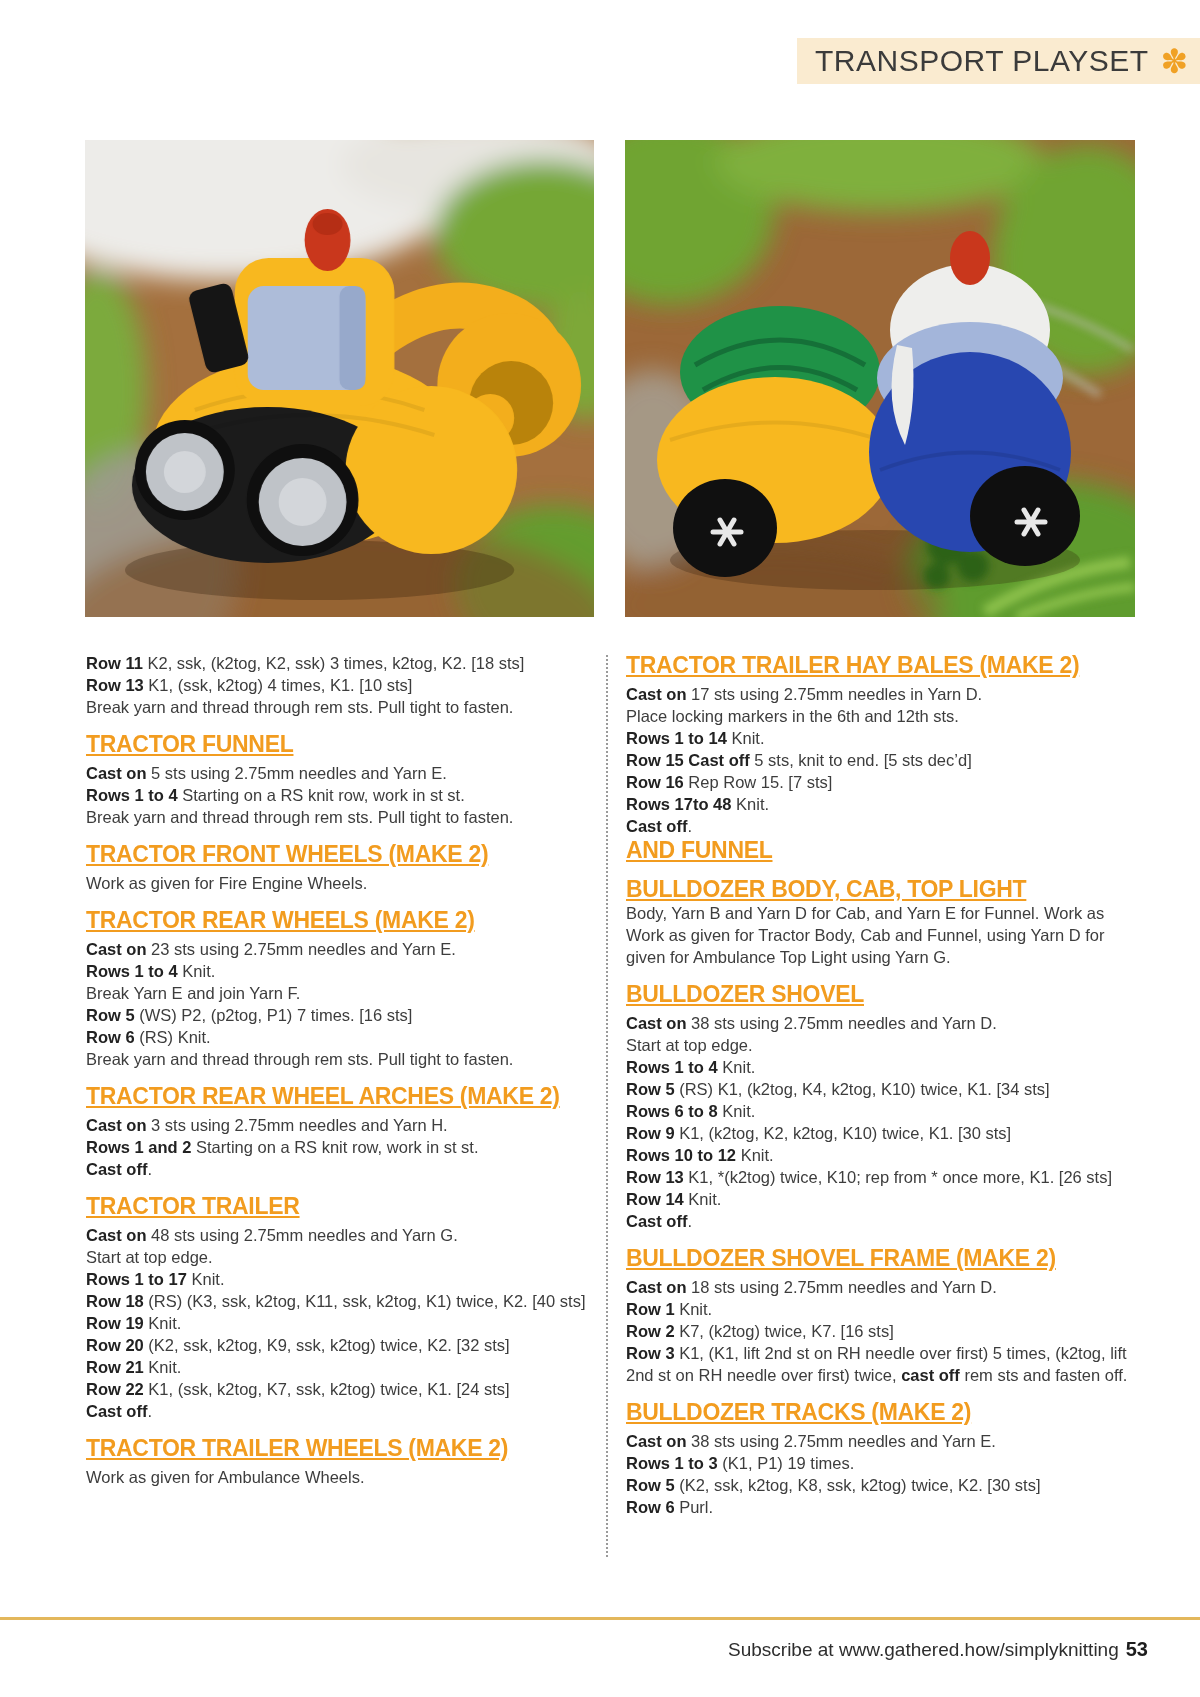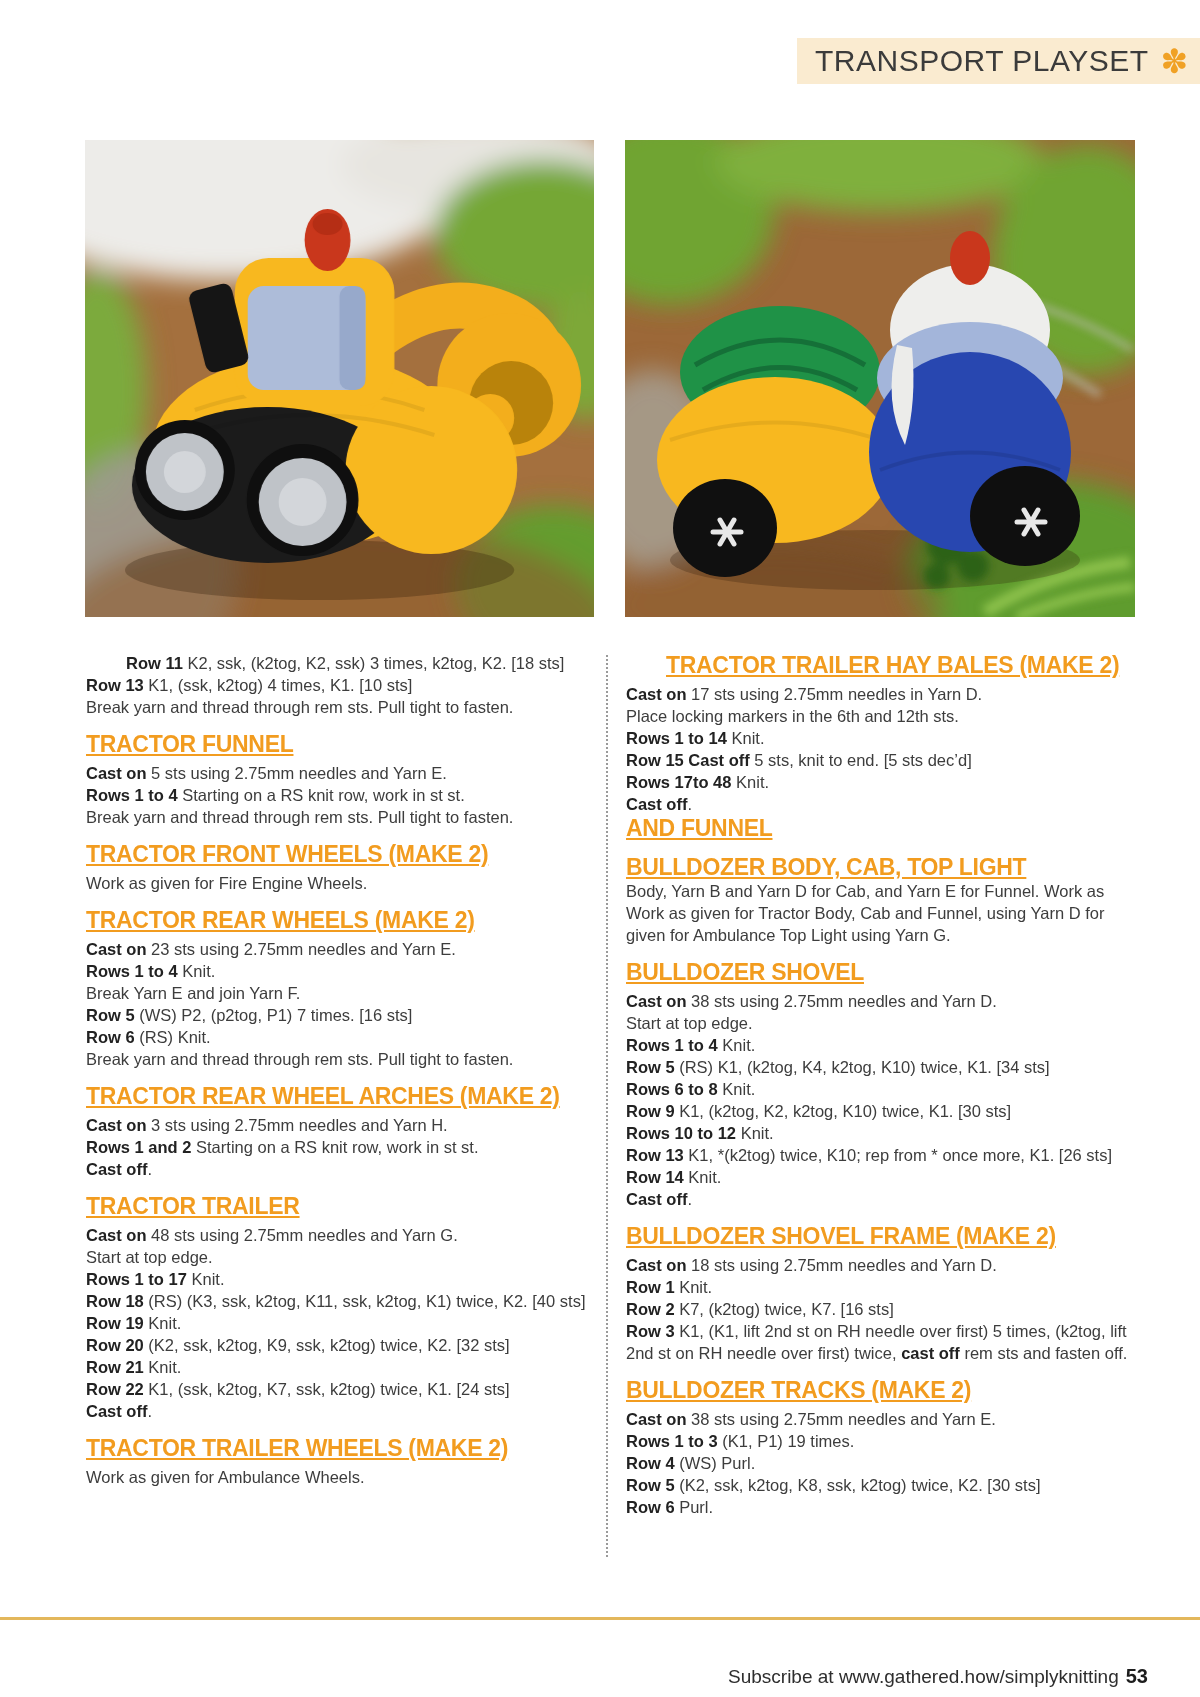--- a/index.html
+++ b/index.html
@@ -30,29 +30,29 @@
   .col.left{left:86px;width:450px;}
   .col.right{left:626px;width:440px;}
   .pat-line{margin:0;white-space:nowrap;}
   .pat-line .b{font-weight:bold;color:#222222;}
   .sec-heading{
     font-weight:bold;color:#F29C1F;font-size:23px;line-height:26px;
     letter-spacing:-.3px;margin:13px 0 5px 0;white-space:nowrap;text-decoration:underline;
   }
   .sec-heading.tight{margin-top:0;}
   .sec-heading.pre-tight{margin-bottom:0;}
-  .col > :first-child{margin-top:0;margin-left:40px;}
+  .col > :first-child{margin-top:0;}
   .divider{
     position:absolute;left:606px;top:655px;height:902px;width:0;
     border-left:2px dotted #9a9a9a;
   }
   
   .footer-rule{position:absolute;left:0;right:0;top:1617px;height:3px;background:#E3B75B;}
   .footer{
-    position:absolute;top:1638px;right:52px;font-size:19px;color:#2e2e2e;white-space:nowrap;margin-top:27px;
+    position:absolute;top:1638px;right:52px;font-size:19px;color:#2e2e2e;white-space:nowrap;
   }
   .footer .pg{font-weight:bold;font-size:20px;margin-left:7px;color:#1d1d1d;}
 </style>
 </head>
 <body>
 
 <div class="page">
 
   <div class="header-band">
     <span class="header-title">TRANSPORT PLAYSET</span>
@@ -203,20 +203,21 @@
       <h2 class="sec-heading">TRACTOR TRAILER WHEELS (MAKE 2)</h2>
       <p class="pat-line"><span>Work as given for Ambulance Wheels.</span></p>
     </div>
   <div class="divider"></div>
   <div class="col right">
       <h2 class="sec-heading">TRACTOR TRAILER HAY BALES (MAKE 2)</h2>
       <p class="pat-line"><span class="b">Cast on </span><span>17 sts using 2.75mm needles in Yarn D.</span></p>
       <p class="pat-line"><span>Place locking markers in the 6th and 12th sts.</span></p>
       <p class="pat-line"><span class="b">Rows 1 to 14 </span><span>Knit.</span></p>
       <p class="pat-line"><span class="b">Row 15 Cast off </span><span>5 sts, knit to end. [5 sts dec’d]</span></p>
+      <p class="pat-line"><span class="b">Row 16 </span><span>Rep Row 15. [7 sts]</span></p>
       <p class="pat-line"><span class="b">Rows 17to 48 </span><span>Knit.</span></p>
       <p class="pat-line"><span class="b">Cast off</span><span>.</span></p>
       <h2 class="sec-heading tight">AND FUNNEL</h2>
       <h2 class="sec-heading pre-tight">BULLDOZER BODY, CAB, TOP LIGHT</h2>
       <p class="pat-line"><span>Body, Yarn B and Yarn D for Cab, and Yarn E for Funnel. Work as</span></p>
       <p class="pat-line"><span>Work as given for Tractor Body, Cab and Funnel, using Yarn D for</span></p>
       <p class="pat-line"><span>given for Ambulance Top Light using Yarn G.</span></p>
       <h2 class="sec-heading">BULLDOZER SHOVEL</h2>
       <p class="pat-line"><span class="b">Cast on </span><span>38 sts using 2.75mm needles and Yarn D.</span></p>
       <p class="pat-line"><span>Start at top edge.</span></p>
@@ -230,21 +231,20 @@
       <p class="pat-line"><span class="b">Cast off</span><span>.</span></p>
       <h2 class="sec-heading">BULLDOZER SHOVEL FRAME (MAKE 2)</h2>
       <p class="pat-line"><span class="b">Cast on </span><span>18 sts using 2.75mm needles and Yarn D.</span></p>
       <p class="pat-line"><span class="b">Row 1 </span><span>Knit.</span></p>
       <p class="pat-line"><span class="b">Row 2 </span><span>K7, (k2tog) twice, K7. [16 sts]</span></p>
       <p class="pat-line"><span class="b">Row 3 </span><span>K1, (K1, lift 2nd st on RH needle over first) 5 times, (k2tog, lift</span></p>
       <p class="pat-line"><span>2nd st on RH needle over first) twice, </span><span class="b">cast off</span><span> rem sts and fasten off.</span></p>
       <h2 class="sec-heading">BULLDOZER TRACKS (MAKE 2)</h2>
       <p class="pat-line"><span class="b">Cast on </span><span>38 sts using 2.75mm needles and Yarn E.</span></p>
       <p class="pat-line"><span class="b">Rows 1 to 3 </span><span>(K1, P1) 19 times.</span></p>
-      <p class="pat-line"><span class="b">Row 4 </span><span>(WS) Purl.</span></p>
       <p class="pat-line"><span class="b">Row 5 </span><span>(K2, ssk, k2tog, K8, ssk, k2tog) twice, K2. [30 sts]</span></p>
       <p class="pat-line"><span class="b">Row 6 </span><span>Purl.</span></p>
     </div>
 
   <div class="footer-rule"></div>
   <div class="footer">
     <span>Subscribe at www.gathered.how/simplyknitting</span><span class="pg">53</span>
   </div>
 
 </div>

